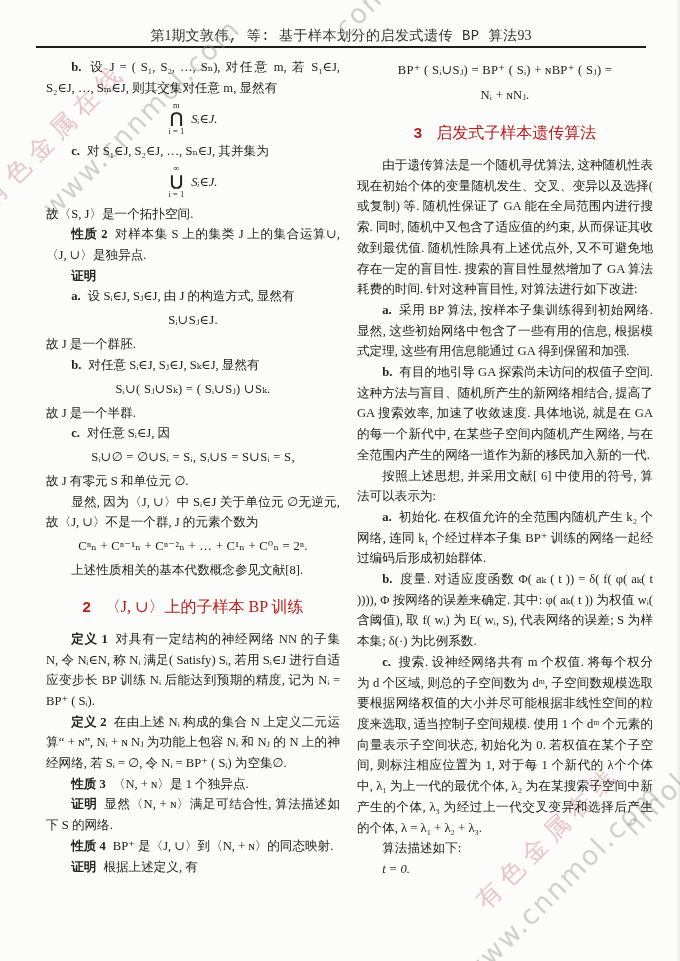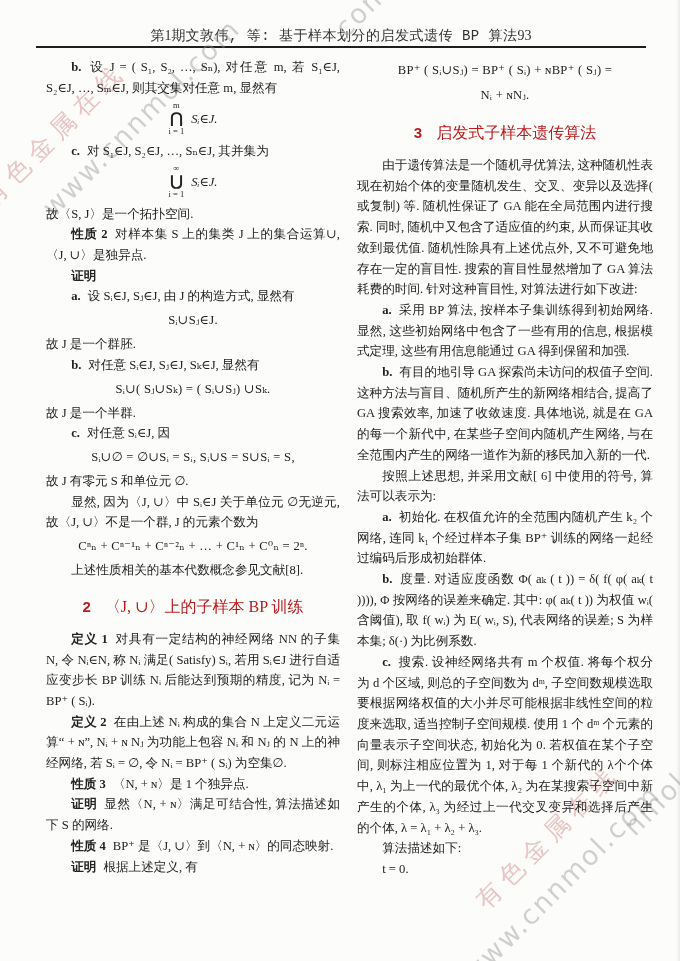--- a/index.html
+++ b/index.html
@@ -25,21 +25,21 @@
 
   p.para{margin:0;text-indent:2em;}
   p.para0{margin:0;text-indent:0;}
   .lbl{font-weight:bold;margin-right:7px;}
 
   .formula{margin:2px 0;text-align:center;line-height:23px;letter-spacing:.3px;}
   .fbig{display:flex;justify-content:center;align-items:center;gap:7px;margin:3px 0 4px;font-style:italic;}
   .bigop{display:inline-flex;flex-direction:column;align-items:center;line-height:1;font-style:normal;}
   .bigop .lim{font-size:8.5px;line-height:1.15;color:#2a2a2a;}
   .bigop .opch{font-size:15px;font-weight:bold;line-height:1.05;}
-  .tline{margin:0;text-indent:2em;}
+  .tline{margin:0;text-indent:2em;font-style:italic;}
 
   .heading{font-size:16px;line-height:22px;margin:15px 0 11px;text-indent:0;text-align:center;color:#b91c1c;}
   .hnum{font-weight:bold;margin-right:14px;font-family:"Liberation Sans","DejaVu Sans",sans-serif;font-size:15px;}
 
   
   .wm{position:absolute;transform:rotate(-45deg);transform-origin:center;
     white-space:nowrap;pointer-events:none;font-family:"DejaVu Sans","Liberation Sans",sans-serif;}
   .wm-cn{color:rgba(217,152,152,.55);font-size:25px;letter-spacing:7px;}
   .wm-url{color:rgba(145,145,145,.42);font-size:27px;letter-spacing:2px;}
   .wm-cn-1{left:-42px;top:118px;}

